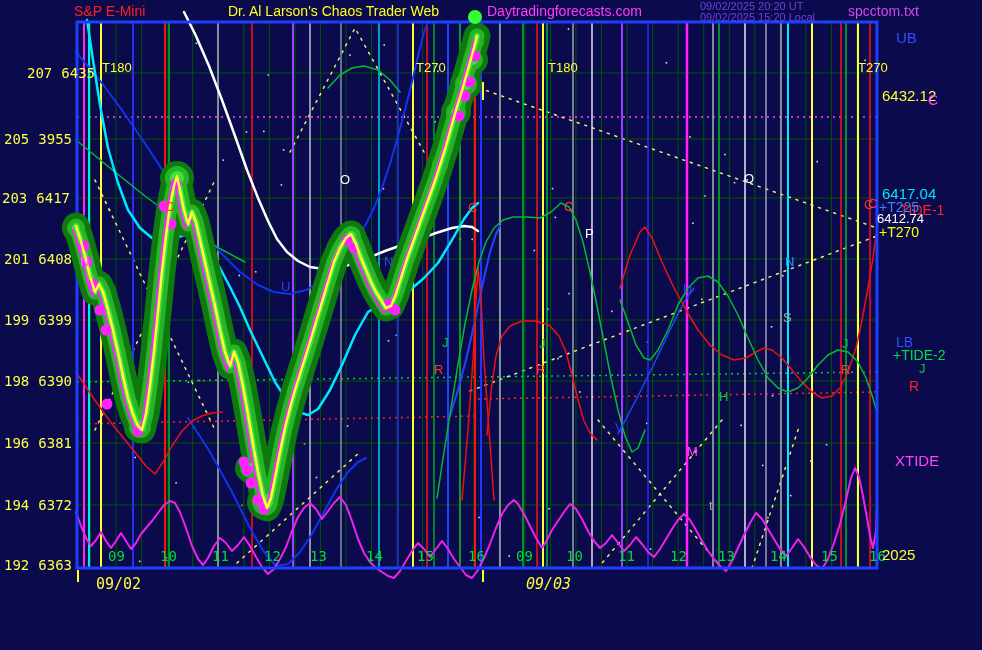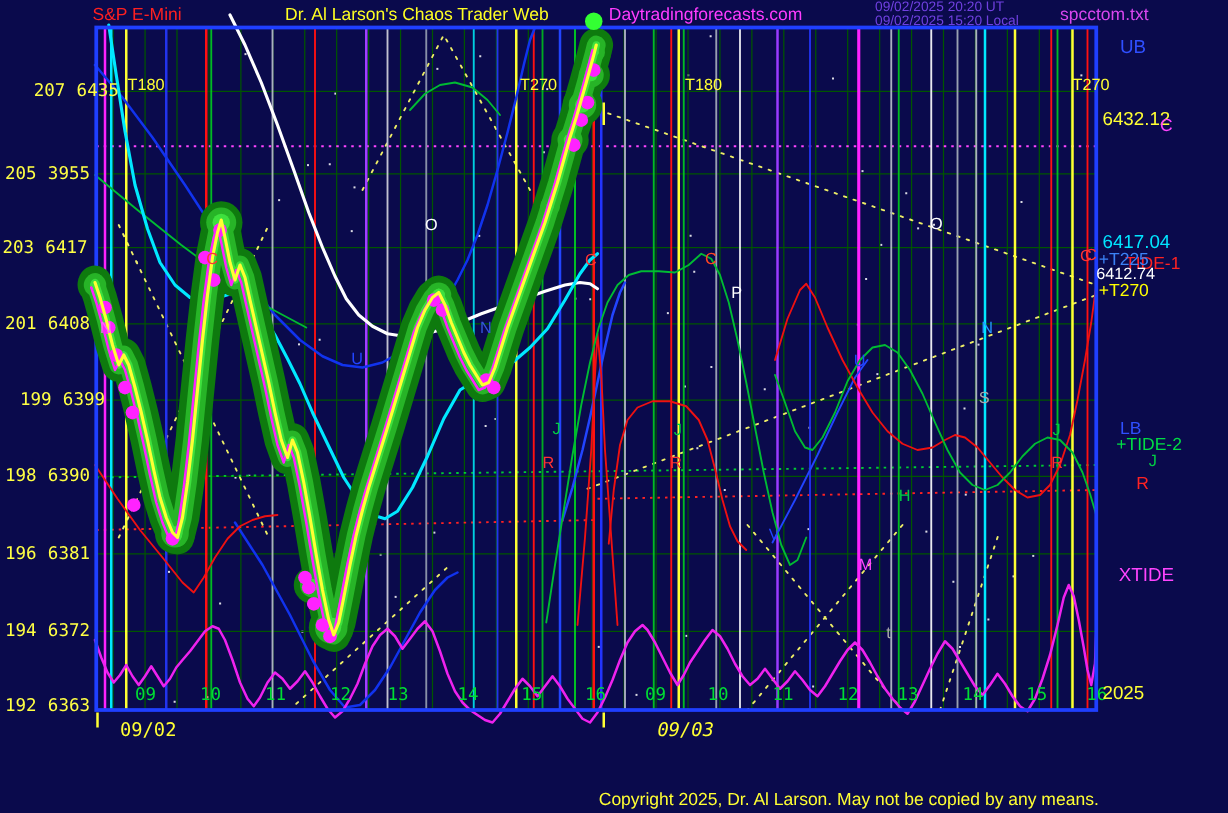--- a/index.html
+++ b/index.html
@@ -289,21 +289,21 @@
     <span class="lab hdr-ut">09/02/2025 20:20 UT</span>
     <span class="lab hdr-local">09/02/2025 15:20 Local</span>
     <span class="lab hdr-file">spcctom.txt</span>
   </div>
 
   <div id="left-axis">
       <div class="axis-row" style="left: 0px; top: 65px; margin-left: 23px;"><span>207</span><span class="px">6435</span></div>
       <div class="axis-row" style="left: 0px; top: 131px;"><span>205</span><span class="px">3955</span></div>
       <div class="axis-row" style="left: 0px; top: 190px; text-align: center;"><span>203</span><span class="px">6417</span></div>
       <div class="axis-row" style="left: 0px; top: 251px;"><span>201</span><span class="px">6408</span></div>
-      <div class="axis-row" style="left: 12px; top: 312px; text-align: right;"><span>199</span><span class="px">6399</span></div>
+      <div class="axis-row" style="left: 0px; top: 312px; text-align: right;"><span>199</span><span class="px">6399</span></div>
       <div class="axis-row" style="left: 0px; top: 373px;"><span>198</span><span class="px">6390</span></div>
       <div class="axis-row" style="left: 0px; top: 435px;"><span>196</span><span class="px">6381</span></div>
       <div class="axis-row" style="left: 0px; top: 497px;"><span>194</span><span class="px">6372</span></div>
       <div class="axis-row" style="left: 0px; top: 557px;"><span>192</span><span class="px">6363</span></div>
     </div>
   <div id="hours-layer">
       <span class="hour" style="left: 108px; top: 548px;">09</span>
       <span class="hour" style="left: 160px; top: 548px;">10</span>
       <span class="hour" style="left: 212px; top: 548px;">11</span>
       <span class="hour" style="left: 264px; top: 548px;">12</span>
@@ -364,14 +364,13 @@
       <span class="marker" style="left: 842px; top: 336px; color: rgb(0, 204, 68);">J</span>
       <span class="marker" style="left: 434px; top: 362px; color: rgb(255, 51, 51);">R</span>
       <span class="marker" style="left: 536px; top: 362px; color: rgb(255, 51, 51);">R</span>
       <span class="marker" style="left: 841px; top: 362px; color: rgb(255, 51, 51);">R</span>
       <span class="marker" style="left: 719px; top: 389px; color: rgb(0, 204, 68);">H</span>
       <span class="marker" style="left: 687px; top: 444px; color: rgb(255, 68, 255);">M</span>
       <span class="marker" style="left: 709px; top: 498px; color: rgb(170, 170, 170);">t</span>
       <span class="marker" style="left: 615px; top: 420px; color: rgb(34, 68, 255);">V</span>
     </div>
 
-  <span class="lab copyright">Copyright 2025, Dr. Al Larson. May not be copied by any means.</span>
 </div>
 
 </body></html>

